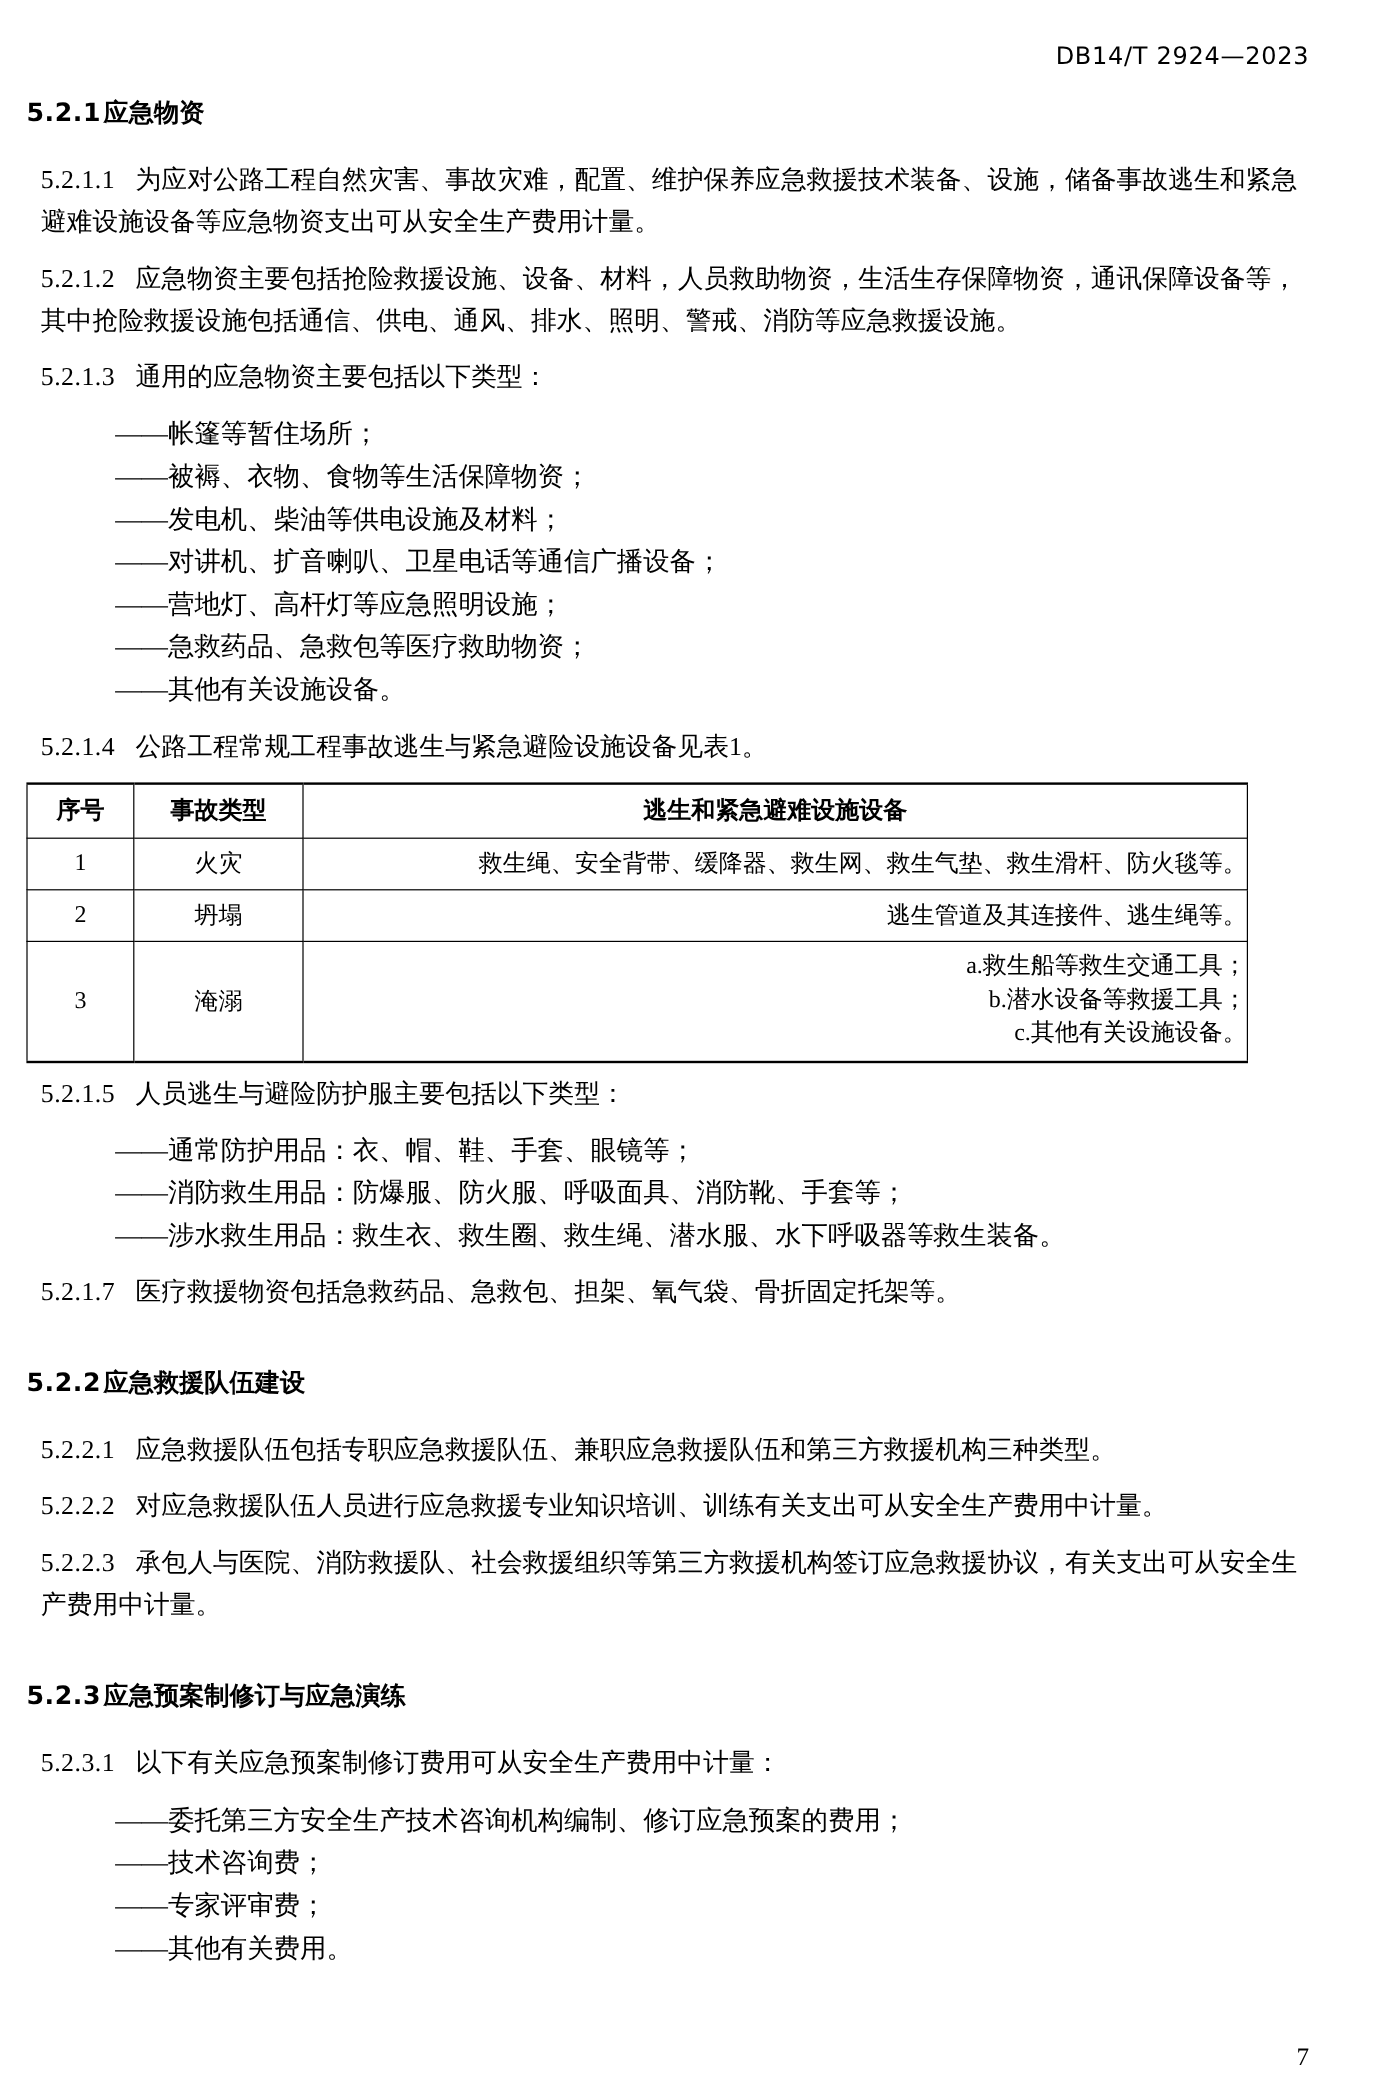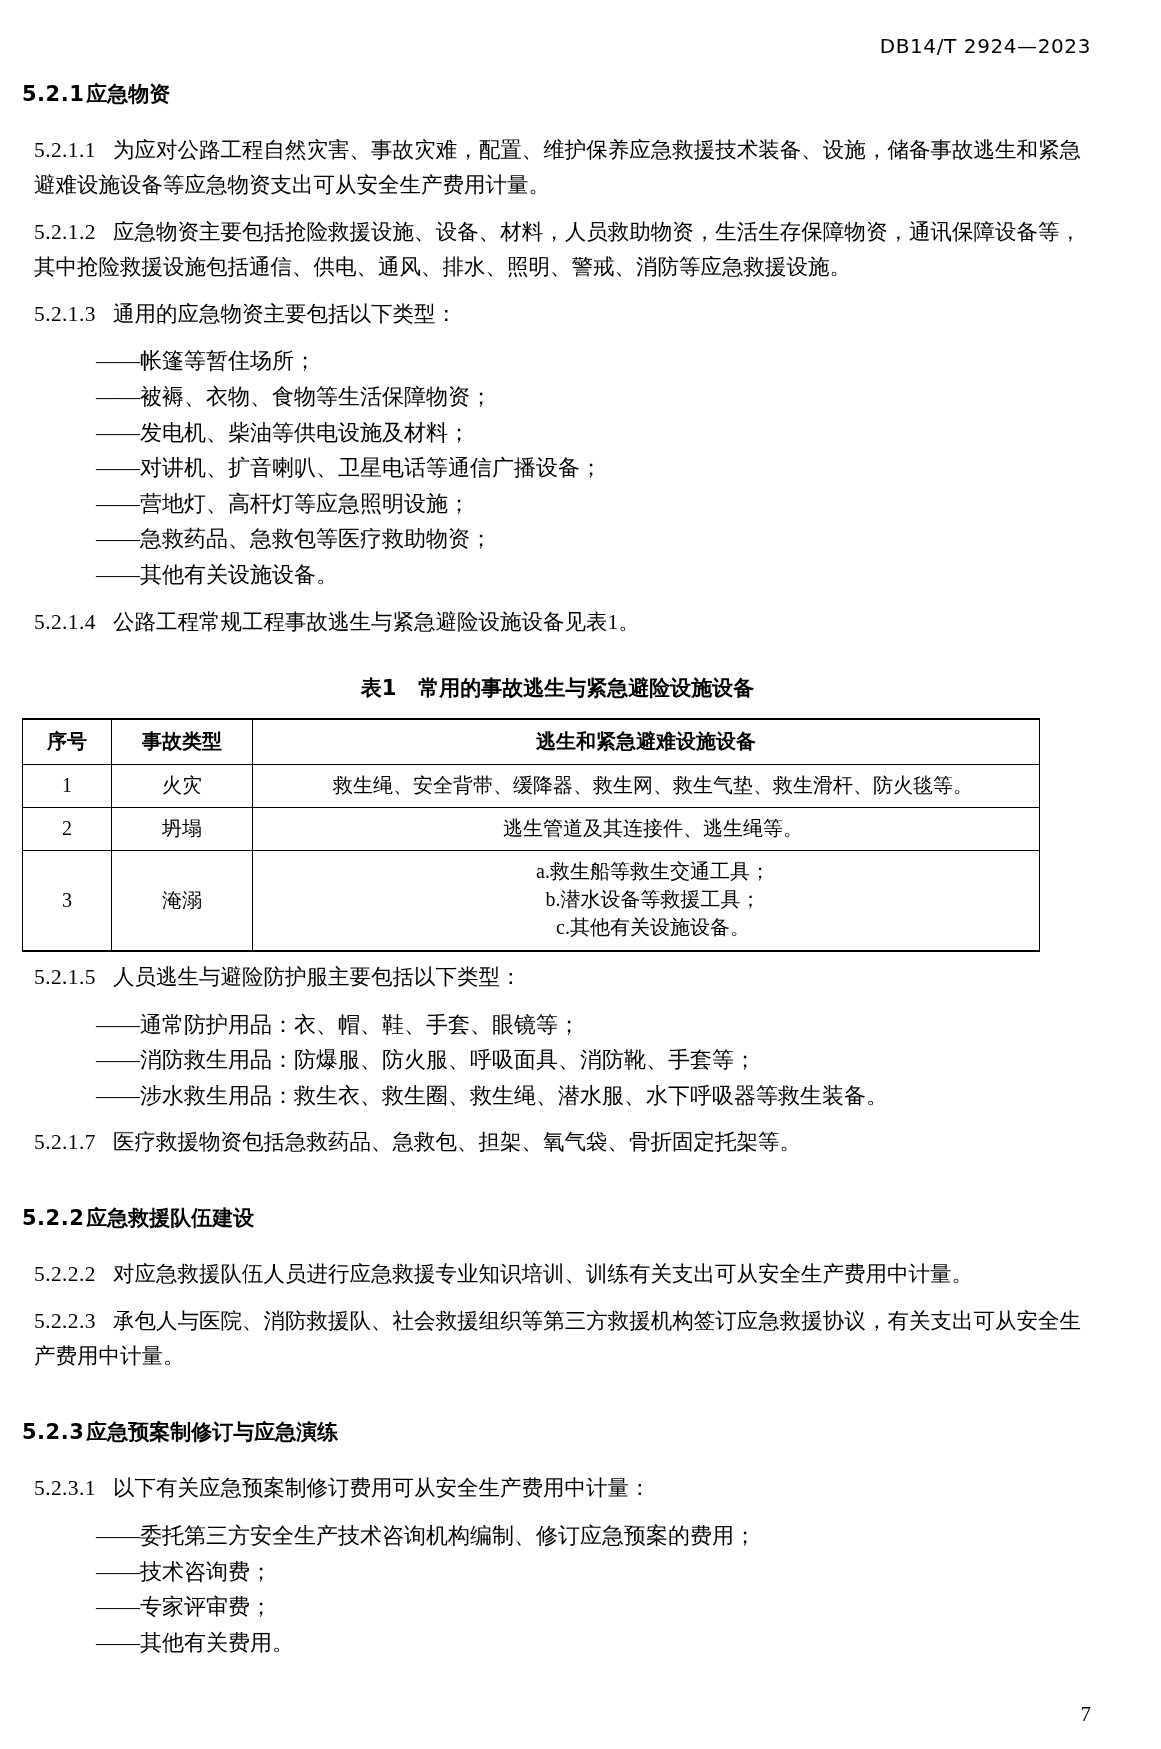--- a/index.html
+++ b/index.html
@@ -104,21 +104,21 @@
     border-bottom: 1.5px solid #000;
     font-family: "DejaVu Sans", "Liberation Sans", sans-serif;
     font-weight: 700;
     text-align: center;
     height: 44px;
     font-size: 20px;
   }
   table.t1 tr.last td { border-bottom: 2.5px solid #000; }
   .c-no  { width: 88px;  text-align: center; }
   .c-typ { width: 140px; text-align: center; }
-  .c-dev { text-align: center; padding-left: 14px !important; }
+  .c-dev { text-align: right; padding-left: 14px !important; }
   td.c-no, td.c-typ { height: 42px; }
   td.c-dev { height: 42px; }
   .multi { padding: 6px 0 8px 14px !important; }
   .multi div { line-height: 1.42; white-space: nowrap; }
 
   .spacer-sm { height: 14px; }
   .spacer-md { height: 26px; }
   .spacer-lg { height: 34px; }
 
   .page-number {
@@ -161,23 +161,20 @@
   <div class="dash-item">——发电机、柴油等供电设施及材料；</div>
   <div class="dash-item">——对讲机、扩音喇叭、卫星电话等通信广播设备；</div>
   <div class="dash-item">——营地灯、高杆灯等应急照明设施；</div>
   <div class="dash-item">——急救药品、急救包等医疗救助物资；</div>
   <div class="dash-item">——其他有关设施设备。</div>
 
   <p class="para">
     <span class="num">5.2.1.4</span><span class="gap"></span><span>公路工程常规工程事故逃生与紧急避险设施设备见表1。</span>
   </p>
 
-  <div class="table-caption">
-    <span>表1</span>&nbsp;&nbsp;&nbsp;<span>常用的事故逃生与紧急避险设施设备</span>
-  </div>
 
   <table class="t1">
     <tbody>
         <tr class="head">
       <th class="c-no">序号</th>
       <th class="c-typ">事故类型</th>
       <th class="c-dev" style="text-align:center;padding-left:0 !important;">逃生和紧急避难设施设备</th>
     </tr>
     <tr>
       <td class="c-no">1</td>
@@ -215,20 +212,23 @@
   </p>
 
   <div class="spacer-lg"></div>
 
   <div class="clause-head">
     <span class="num">5.2.2</span><span class="txt">应急救援队伍建设</span>
   </div>
 
   <div class="spacer-sm"></div>
 
+  <p class="para">
+    <span class="num">5.2.2.1</span><span class="gap"></span><span>应急救援队伍包括专职应急救援队伍、兼职应急救援队伍和第三方救援机构三种类型。</span>
+  </p>
 
   <p class="para">
     <span class="num">5.2.2.2</span><span class="gap"></span><span>对应急救援队伍人员进行应急救援专业知识培训、训练有关支出可从安全生产费用中计量。</span>
   </p>
 
   <p class="para">
     <span class="num">5.2.2.3</span><span class="gap"></span><span>承包人与医院、消防救援队、社会救援组织等第三方救援机构签订应急救援协议，有关支出可从安全生产费用中计量。</span>
   </p>
 
   <div class="spacer-lg"></div>

